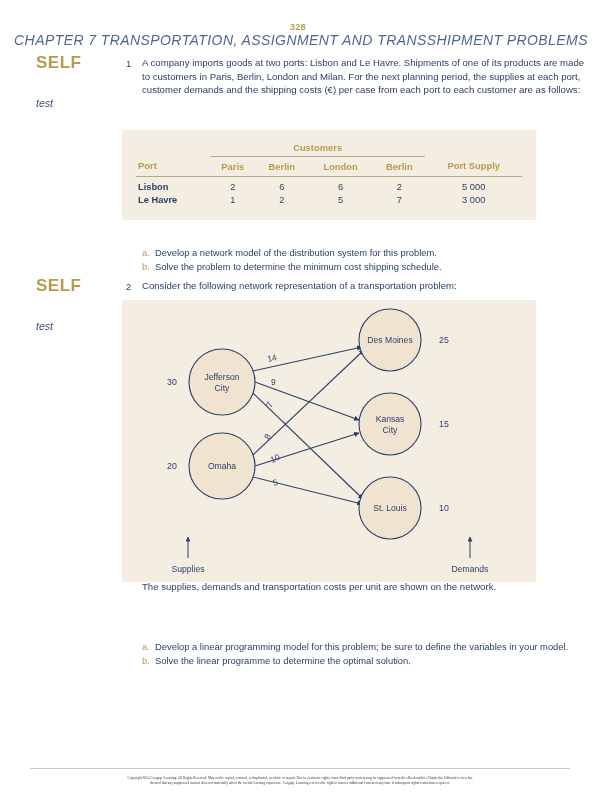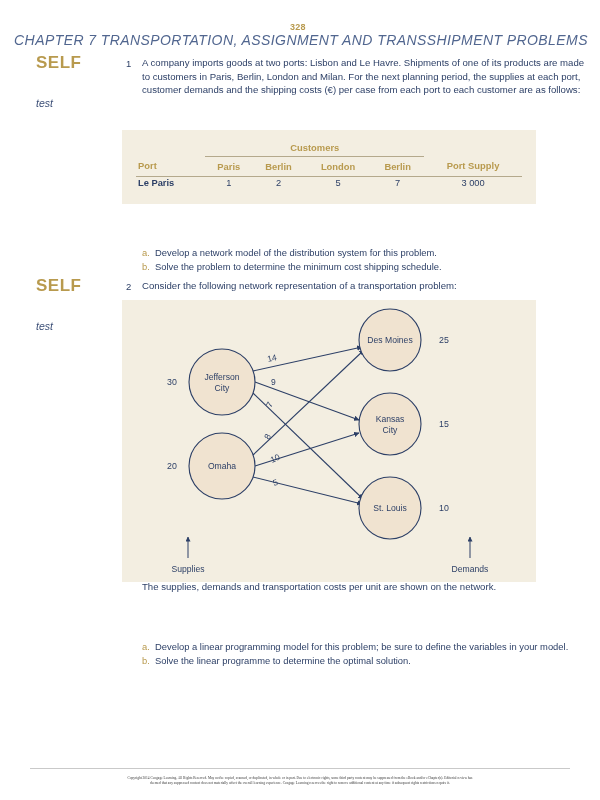--- a/index.html
+++ b/index.html
@@ -237,22 +237,30 @@
       <tr>
         <th class="col-head left">Port</th>
         <th class="col-head">Paris</th>
         <th class="col-head">Berlin</th>
         <th class="col-head">London</th>
         <th class="col-head">Berlin</th>
         <th class="col-head">Port Supply</th>
       </tr>
     </thead>
     <tbody>
+      <tr class="first-body-row">
+        <td class="row-label">Lisbon</td>
+        <td class="num-cell">2</td>
+        <td class="num-cell">6</td>
+        <td class="num-cell">6</td>
+        <td class="num-cell">2</td>
+        <td class="num-cell">5 000</td>
+      </tr>
       <tr>
-        <td class="row-label">Le Paris</td>
+        <td class="row-label">Le Havre</td>
         <td class="num-cell">1</td>
         <td class="num-cell">2</td>
         <td class="num-cell">5</td>
         <td class="num-cell">7</td>
         <td class="num-cell">3 000</td>
       </tr>
     </tbody>
   </table>
 </div>
 

